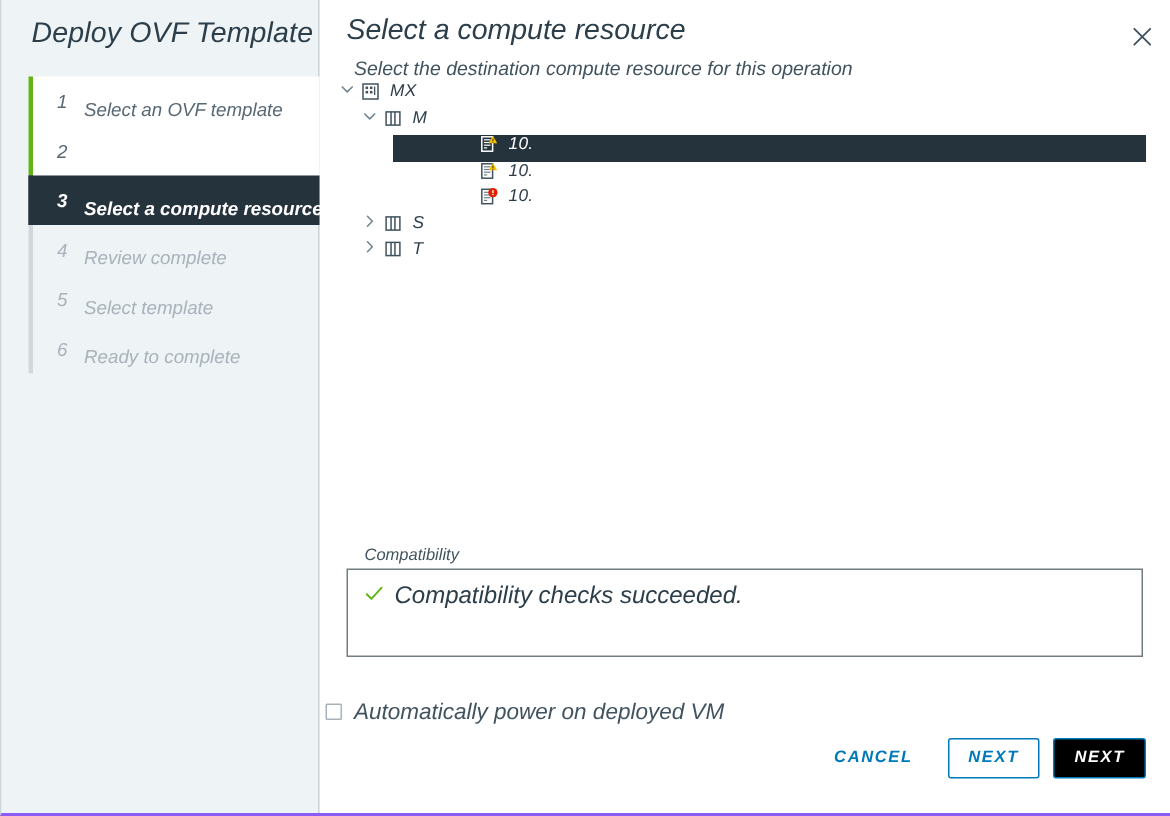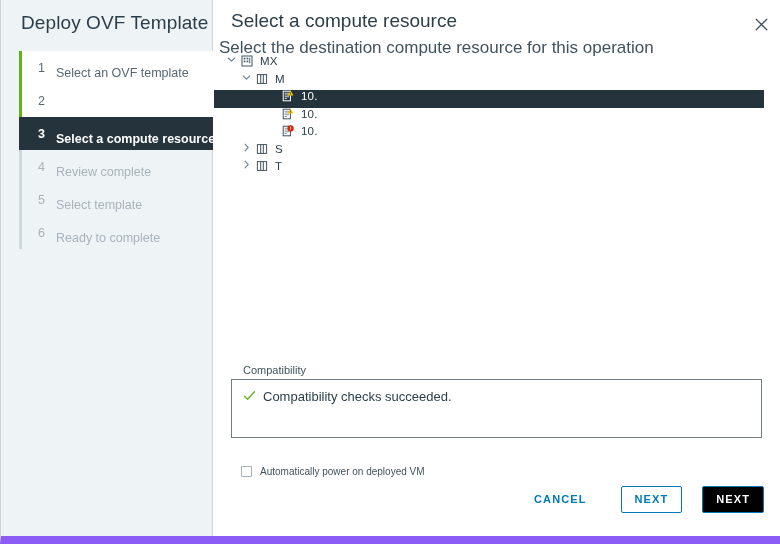--- a/index.html
+++ b/index.html
@@ -14,22 +14,23 @@
     -webkit-font-smoothing: antialiased;
   }
 
   #wizard {
     position: relative;
     width: 780px;
     height: 544px;
     box-sizing: border-box;
     background: #ffffff;
     border-left: 1px solid #cbd4d8;
-    border-bottom: 8px solid #8b5cf6;
+    border-bottom: 2px solid #8b5cf6;
     overflow: hidden;
+    font-style: italic;
   }
 
   
   #sidebar {
     position: absolute;
     left: 0;
     top: 0;
     width: 212px;
     height: 542px;
     box-sizing: border-box;
@@ -121,23 +122,23 @@
     width: 26px;
     height: 26px;
     display: flex;
     align-items: center;
     justify-content: center;
     cursor: pointer;
   }
 
   #page-subtitle {
     position: absolute;
-    left: 5px;
+    left: 22px;
     top: 38px;
-    font-size: 17px;
+    font-size: 13px;
     color: #41535f;
     white-space: nowrap;
     text-align: center;
   }
 
   
   #tree {
     position: absolute;
     left: 0;
     top: 55px;
@@ -174,21 +175,21 @@
     flex: 0 0 15px;
     display: flex;
     align-items: center;
     justify-content: center;
     margin-right: 6px;
   }
   .node-label { letter-spacing: 0.2px; }
 
   .lvl0 { padding-left: 9px; }
   .lvl1 { padding-left: 24px; }
-  .lvl2 { padding-left: 50px; }
+  .lvl2 { padding-left: 40px; margin-left: 48px; }
 
   
   #compat-label {
     position: absolute;
     left: 29px;
     top: 364px;
     font-size: 11px;
     color: #41535f;
   }
   #compat-box {
@@ -200,36 +201,36 @@
     box-sizing: border-box;
     border: 1px solid #737c80;
     background: #ffffff;
   }
   #compat-msg {
     position: absolute;
     left: 11px;
     top: 9px;
     display: flex;
     align-items: flex-start;
-    font-size: 13px;
+    font-size: 16px;
     color: #2c3e4a;
   }
   #compat-msg .chk {
     margin-right: 7px;
     display: inline-flex;
   }
 
   
   #autopower {
     position: absolute;
-    left: 27px;
+    left: 3px;
     top: 466px;
     display: flex;
     align-items: center;
-    font-size: 10px;
+    font-size: 15px;
     color: #41535f;
     cursor: pointer;
   }
   #autopower .box {
     width: 11px;
     height: 11px;
     box-sizing: border-box;
     border: 1px solid #a6b2ba;
     background: #ffffff;
     border-radius: 1px;
@@ -244,21 +245,21 @@
     right: 0;
     bottom: 0;
     height: 54px;
   }
   #footer-inner {
     position: absolute;
     right: 16px;
     top: 6px;
     display: flex;
     align-items: center;
-    gap: 20px;
+    gap: 9px;
   }
   .btn {
     font-family: "Liberation Sans", sans-serif;
     font-size: 11px;
     font-weight: bold;
     letter-spacing: 1.1px;
     height: 27px;
     line-height: 25px;
     padding: 0 13px;
     box-sizing: border-box;

